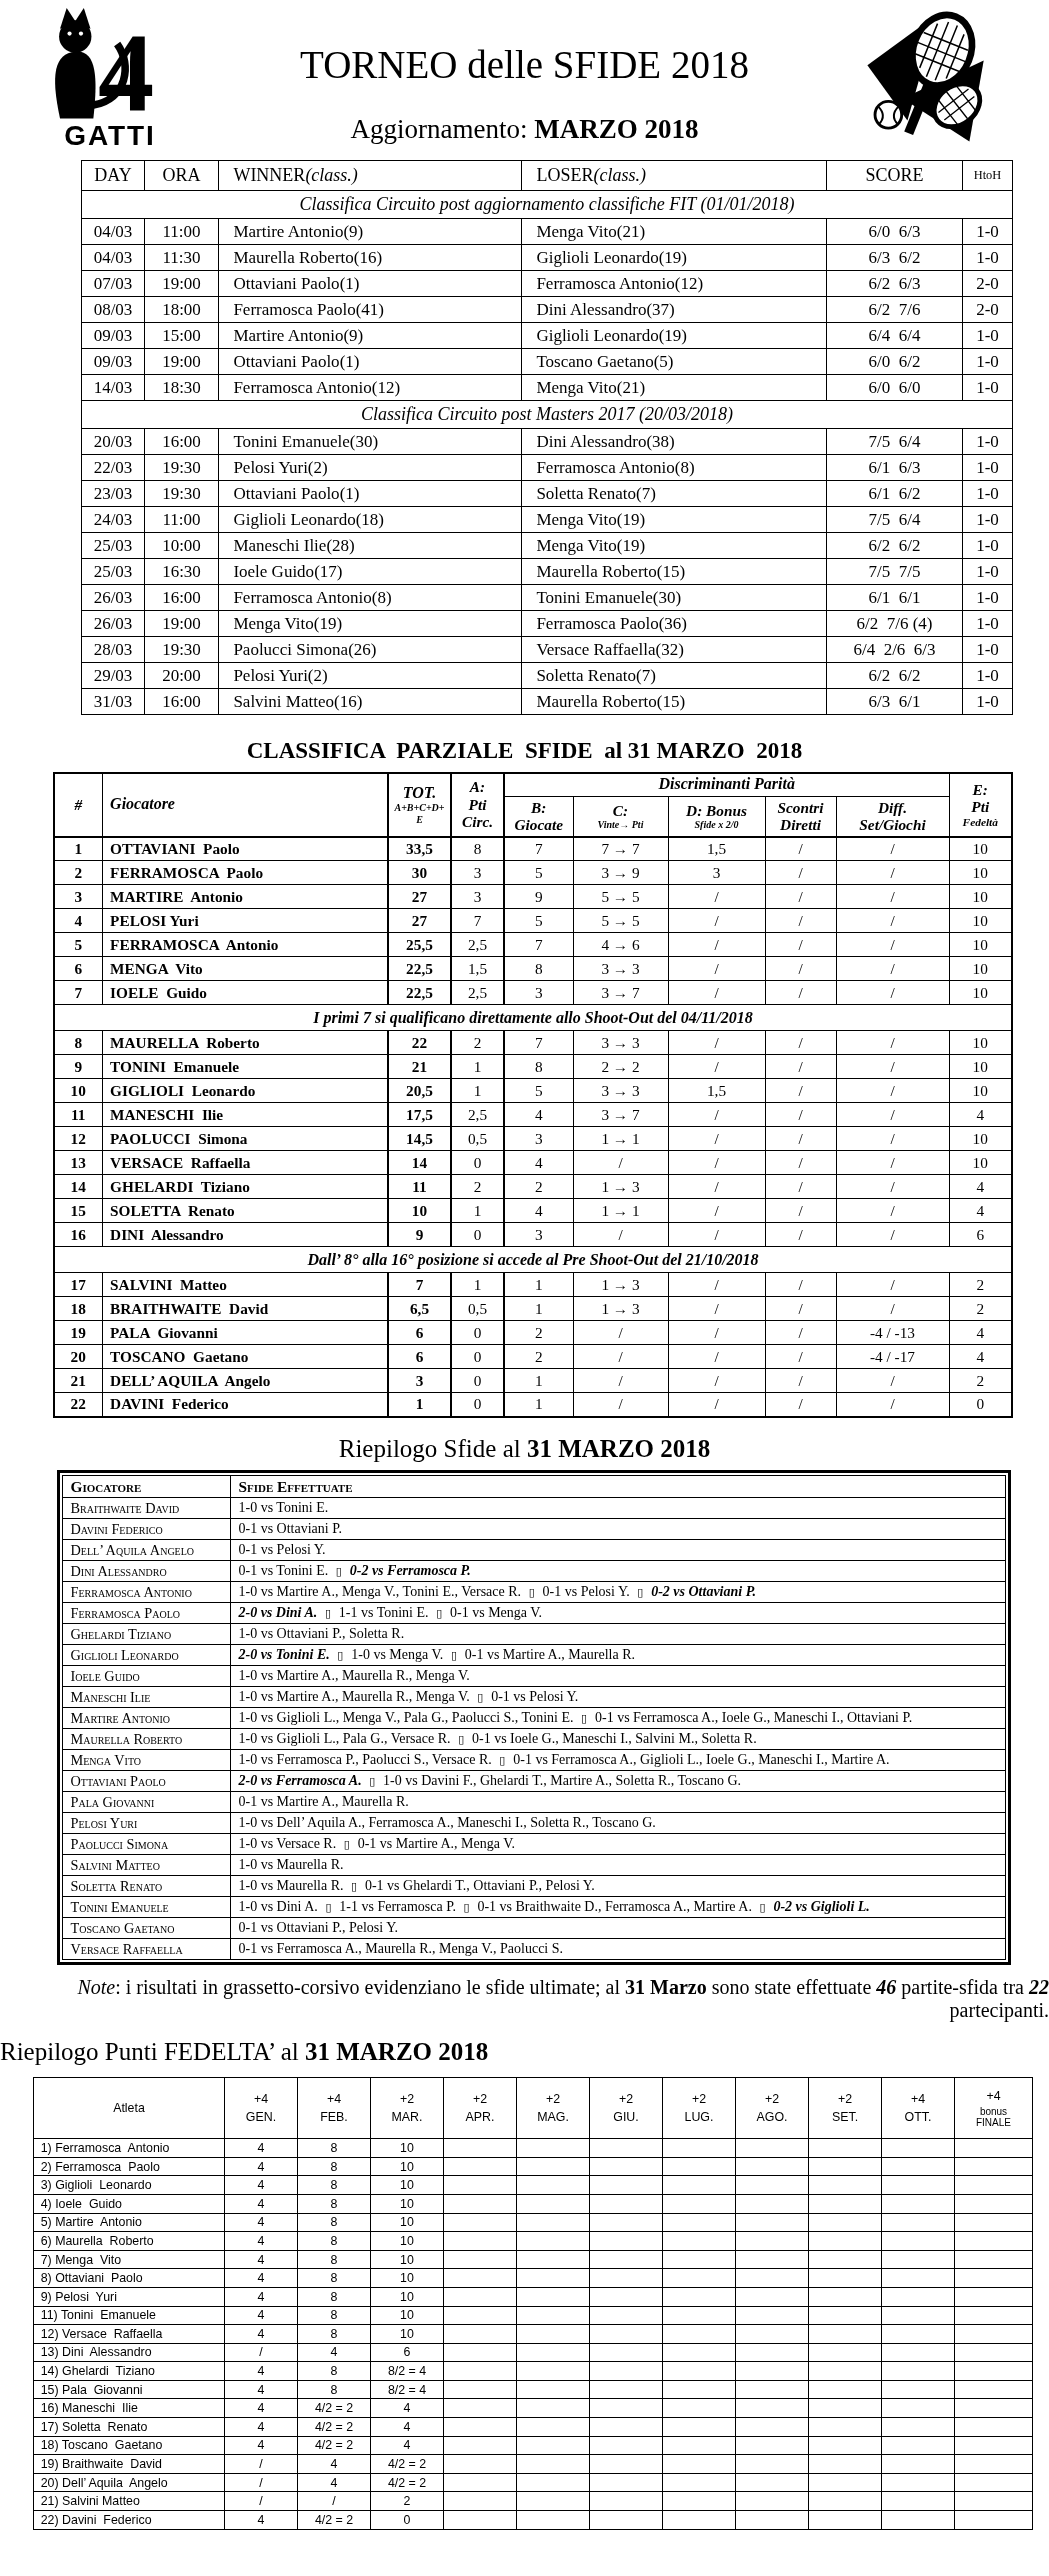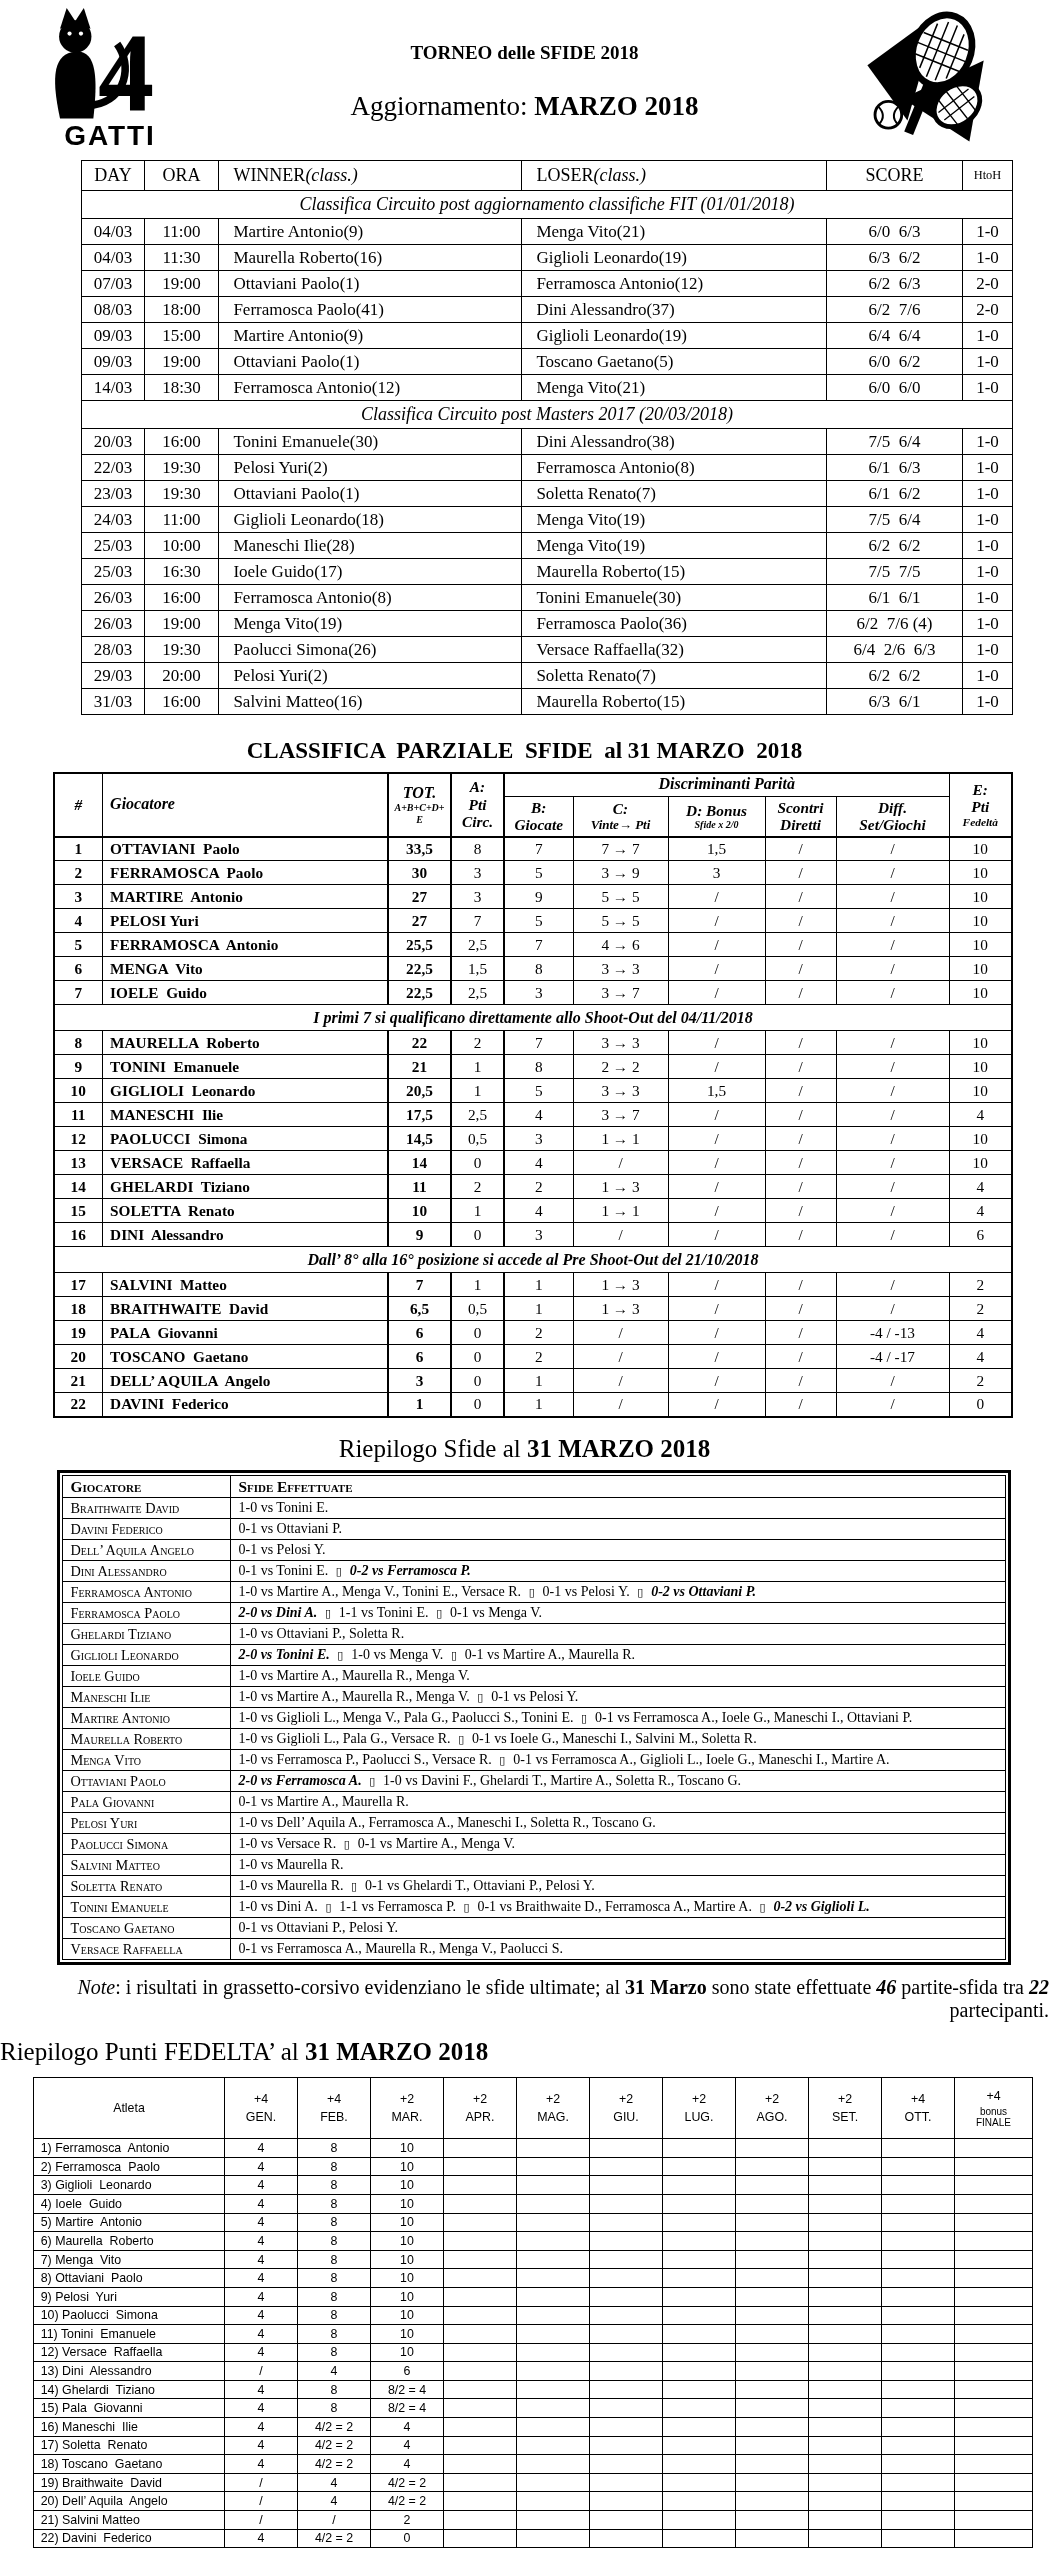--- a/index.html
+++ b/index.html
@@ -6,21 +6,21 @@
   html,body { margin:0; padding:0; background:#fff; color:#000; }
   body { width:1049px; font-family:"Liberation Serif", "DejaVu Serif", serif; }
   .page { width:1049px; min-height:2576px; position:relative; }
 
   
   .hdr { position:relative; height:160px; }
   .logo-left { position:absolute; left:29px; top:5.7px; width:162px; text-align:center; }
   .gatti-label { font-family:"Liberation Sans", sans-serif; font-weight:bold; font-size:28px; letter-spacing:1.9px; margin-top:-9.5px; }
   .logo-right { position:absolute; right:46px; top:7.6px; }
   .hdr-center { text-align:center; padding-top:42px; }
-  .title1 { font-size:19px;font-weight:bold; }
+  .title1 { font-size:39px; }
   .title2 { font-size:27px; margin-top:27px; }
   .sg-b { font-weight:bold; }
   .sg-i { font-style:italic; }
   .sg-bi { font-weight:bold; font-style:italic; }
 
   
   table { border-collapse:collapse; table-layout:fixed; }
   td, th { border:1px solid #000; overflow:hidden; }
 
   
@@ -496,21 +496,21 @@
         <th rowspan="2" class="dl">A:
 Pti
 Circ.</th>
         <th colspan="5" class="dl big">Discriminanti Parità</th>
         <th rowspan="2"><span>E:
 Pti</span><span class="sub" style="font-size:11.4px">Fedeltà</span></th>
       </tr>
       <tr>
         <th class="dl">B:
 Giocate</th>
-        <th><span>C:</span><span class="sub" style="font-size:13px">Vinte→ Pti</span></th>
+        <th><span>C:</span><span class="sub" style="font-size:10px">Vinte→ Pti</span></th>
         <th><span>D: Bonus</span><span class="sub" style="font-size:10px">Sfide x 2/0</span></th>
         <th>Scontri
 Diretti</th>
         <th>Diff.
 Set/Giochi</th>
       </tr>
     </thead>
     <tbody>
         <tr>
           <td class="pos">1</td>
@@ -1056,34 +1056,20 @@
           <td></td>
           <td></td>
           <td></td>
           <td></td>
           <td></td>
           <td></td>
           <td></td>
           <td></td>
         </tr>
         <tr>
-          <td class="ath">10) Paolucci  Simona</td>
-          <td>4</td>
-          <td>8</td>
-          <td>10</td>
-          <td></td>
-          <td></td>
-          <td></td>
-          <td></td>
-          <td></td>
-          <td></td>
-          <td></td>
-          <td></td>
-        </tr>
-        <tr>
           <td class="ath">11) Tonini  Emanuele</td>
           <td>4</td>
           <td>8</td>
           <td>10</td>
           <td></td>
           <td></td>
           <td></td>
           <td></td>
           <td></td>
           <td></td>

